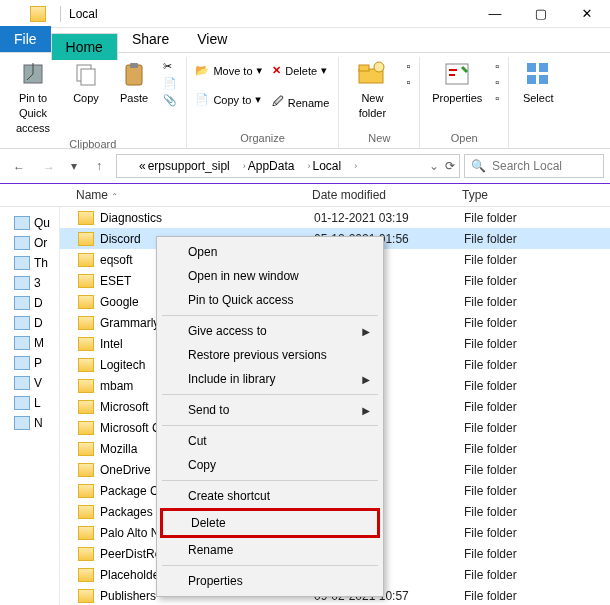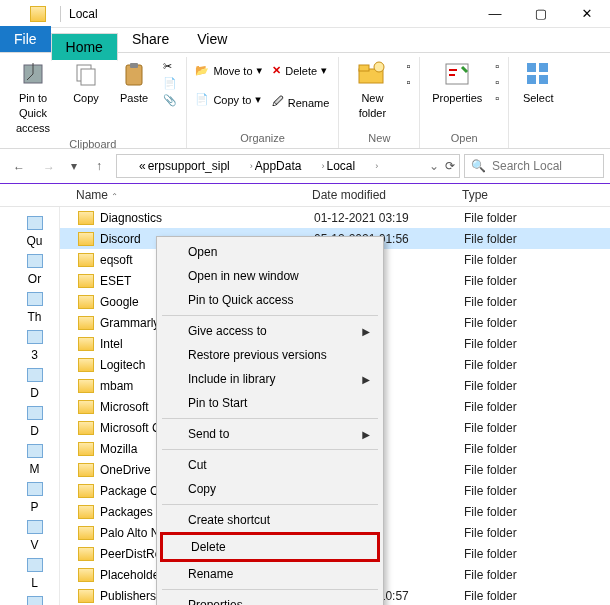--- a/index.html
+++ b/index.html
@@ -18,30 +18,30 @@
   .group { border-right:1px solid #e5e5e5; display:flex; flex-direction:column; align-items:center; padding: 0 6px;}
   .group .top { flex:1; display:flex; align-items:flex-start; gap:4px;}
   .group .label { font-size:11px; color:#666; padding:2px 0 4px;}
   .bigbtn { display:flex; flex-direction:column; align-items:center; width:54px; padding-top:2px; text-align:center; font-size:11px; line-height:15px; gap:2px;}
   .bigbtn .ico { width:32px; height:30px; display:flex; align-items:center; justify-content:center; }
   .smallbtn { display:flex; align-items:center; gap:4px; font-size:11px; padding:1px 3px; white-space:nowrap;}
   .vstack { display:flex; flex-direction:column; gap:2px; padding-top:2px;}
   .addrbar { height: 34px; display:flex; align-items:center; gap:4px; padding:0 6px;}
   .navbtn { width:26px;height:26px;border-radius:3px;display:flex;align-items:center;justify-content:center;color:#555;}
   .addrbox { flex:1; height:24px; border:1px solid #ccc; display:flex; align-items:center; padding:0 4px; gap:2px; font-size:12px; overflow:hidden;}
-  .crumb { display:flex; align-items:center; gap:20px; }
+  .crumb { display:flex; align-items:center; gap:13px; }
   .crumb .chev { color:#777; font-size:9px;}
   .searchbox { width:140px; height:24px; border:1px solid #ccc; display:flex; align-items:center; padding:0 6px; color:#777; gap:6px;}
   .columns { height:24px; border-top:1px solid #6d28d9; border-bottom:1px solid #e5e5e5; display:flex; align-items:center; font-size:12px; color:#333; background:#fff;}
   .col-name { width:312px; padding-left:76px;}
   .col-date { width:150px;}
   .col-type { flex:1;}
   .body { display:flex; height: calc(605px - 28px - 25px - 96px - 34px - 24px);}
   .nav { width:60px; border-right:1px solid #eaeaea; padding-top:6px; overflow:hidden;}
-  .navitem { display:flex; align-items:center; gap:4px; padding:3px 4px 3px 14px; font-size:12px; white-space:nowrap;flex-direction:column;}
+  .navitem { display:flex; align-items:center; gap:4px; padding:3px 4px 3px 14px; font-size:12px; white-space:nowrap;}
   .navitem .sq { width:16px;height:14px; border:1px solid #74a9d8; background:#cde6f7; flex:none;}
   .filelist { flex:1; overflow:hidden; position:relative;}
   .row { display:flex; align-items:center; height:21px; font-size:12px;}
   .row .fic { width:16px;height:14px; background:linear-gradient(#ffe9a6,#f7c849); border:1px solid #e0b328; margin:0 6px 0 18px; flex:none;}
   .row .nm { width:214px; white-space:nowrap; overflow:hidden;}
   .row .dt { width:150px; color:#222;}
   .row .tp { flex:1; color:#222;}
   .row.sel { background:#cde8ff;}
   .ctxmenu { position:absolute; top:29px; left:96px; width:228px; background:#f2f2f2; border:1px solid #bdbdbd; box-shadow:3px 3px 6px rgba(0,0,0,.25); padding:3px; font-size:12px;}
   .ctxmenu .mi { padding:5px 10px 5px 28px; display:flex; align-items:center; justify-content:space-between;}
@@ -411,23 +411,20 @@
           <span>Give access to</span>
           <span class="arrow">▶</span>
         </div>
         <div class="mi">
           <span>Restore previous versions</span>
         </div>
         <div class="mi">
           <span>Include in library</span>
           <span class="arrow">▶</span>
         </div>
-        <div class="mi">
-          <span>Pin to Start</span>
-        </div>
         <hr>
         <div class="mi">
           <span>Send to</span>
           <span class="arrow">▶</span>
         </div>
         <hr>
         <div class="mi">
           <span>Cut</span>
         </div>
         <div class="mi">

